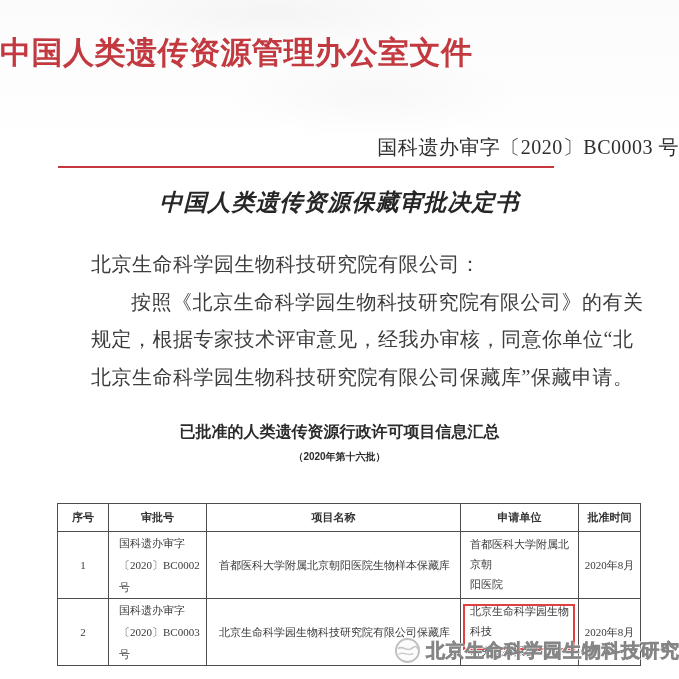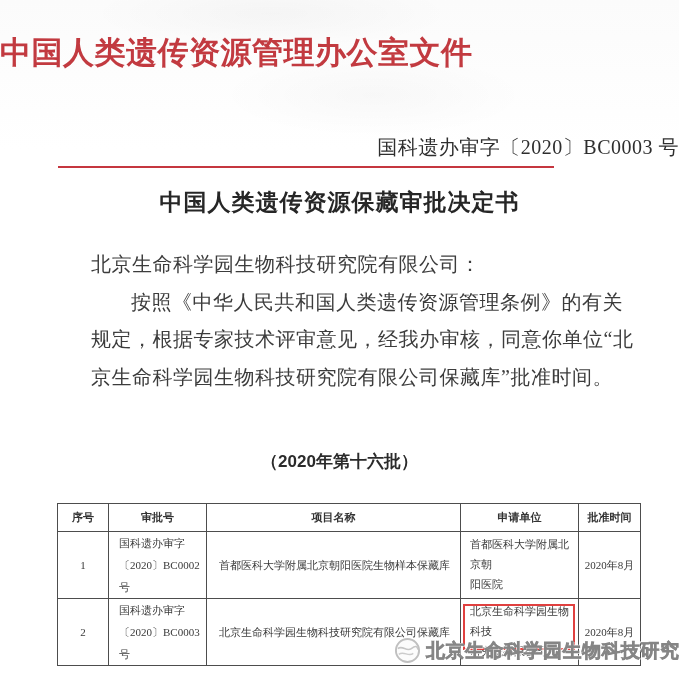--- a/index.html
+++ b/index.html
@@ -63,20 +63,21 @@
     top: 187px;
     left: 0;
     width: 100%;
     margin: 0;
     text-align: center;
     font-family: "Liberation Sans", sans-serif;
     font-size: 23px;
     font-weight: bold;
     letter-spacing: 1px;
     color: #262626;
+    font-style: italic;
   }
 
   
   .body-text {
     position: absolute;
     top: 249px;
     left: 91px;
     width: 530px;
     font-size: 20px;
     color: #3c3c3c;
@@ -101,21 +102,21 @@
     font-weight: bold;
     color: #2b2b2b;
   }
   .summary-batch {
     position: absolute;
     top: 450px;
     left: 0;
     width: 100%;
     text-align: center;
     font-family: "Liberation Sans", sans-serif;
-    font-size: 17px;
+    font-size: 10px;
     font-weight: bold;
     color: #2b2b2b;
   }
   .section-heading {
     position: absolute;
     top: 476px;
     left: 8px;
     font-family: "Liberation Sans", sans-serif;
     font-size: 15px;
     font-weight: bold;
@@ -203,25 +204,26 @@
   <h1 class="red-title">中国人类遗传资源管理办公室文件</h1>
 
   <div class="doc-number">国科遗办审字〔2020〕BC0003 号</div>
 
   <div class="red-divider"></div>
 
   <h2 class="doc-title">中国人类遗传资源保藏审批决定书</h2>
 
   <div class="body-text">
     <div class="line">北京生命科学园生物科技研究院有限公司：</div>
-    <div class="line l-indent">按照《中华人民共和国人类遗传资源管理条例》的有关</div>
+    <div class="line l-indent">按照《北京生命科学园生物科技研究院有限公司》的有关</div>
     <div class="line">规定，根据专家技术评审意见，经我办审核，同意你单位“北</div>
-    <div class="line">京生命科学园生物科技研究院有限公司保藏库”批准时间。</div>
+    <div class="line">北京生命科学园生物科技研究院有限公司保藏库”保藏申请。</div>
   </div>
 
+  <div class="summary-title">已批准的人类遗传资源行政许可项目信息汇总</div>
   <div class="summary-batch">（2020年第十六批）</div>
 
   <table class="approval-table">
     <colgroup>
       <col class="c1">
         <col class="c2">
         <col class="c3">
         <col class="c4">
         <col class="c5">
     </colgroup>

